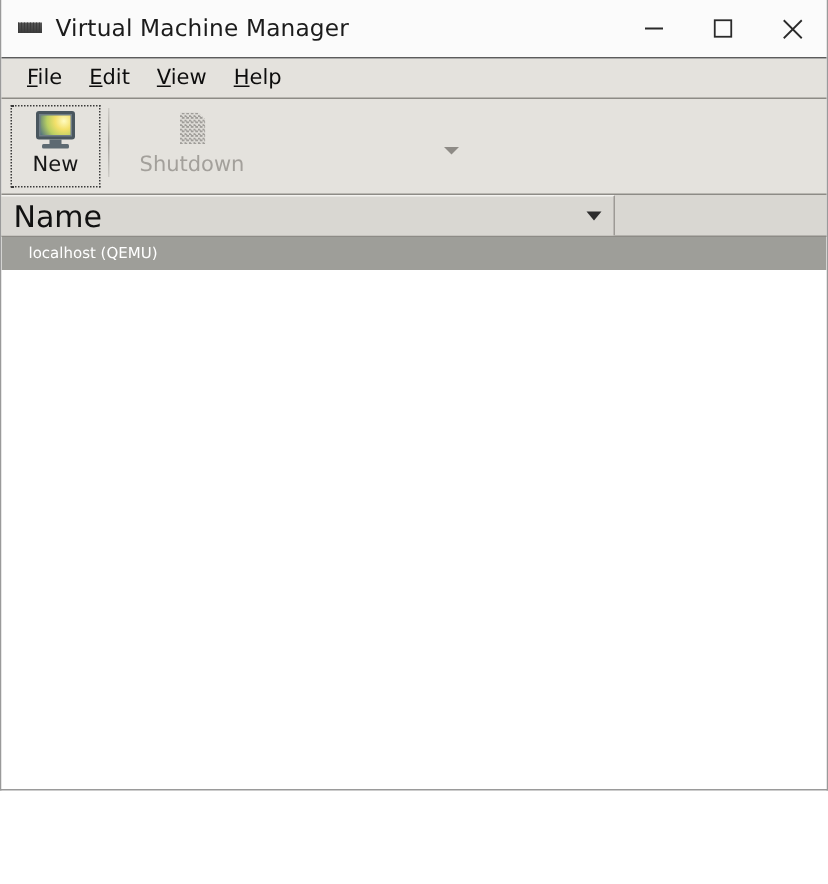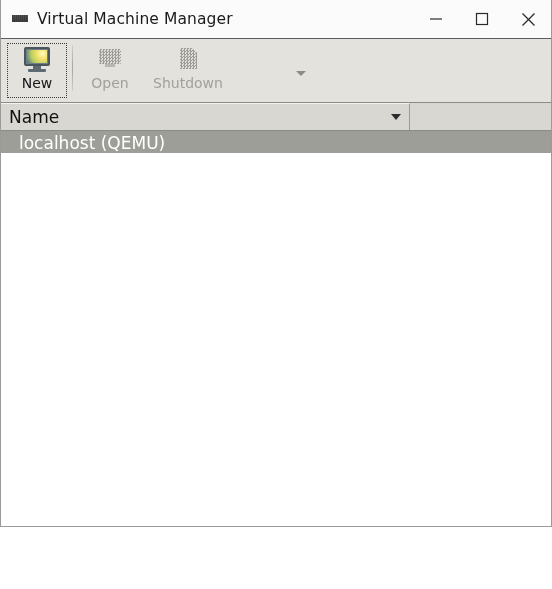--- a/index.html
+++ b/index.html
@@ -255,21 +255,21 @@
     border-bottom: 1px solid #8d8b86;
   }
   .colhead {
     background: #d9d7d2;
     border-right: 1px solid #9d9a95;
     border-top: 1px solid #f4f3f0;
     display: flex;
     align-items: center;
     box-sizing: border-box;
     padding: 0 8px;
-    font-size: 17px;
+    font-size: 20px;
     color: #111111;
     cursor: default;
     position: relative;
   }
   .colhead.name { width: 409px; flex: 0 0 409px; }
   .colhead.cpu  { flex: 1 1 auto; border-right: none; }
   .sort-arrow {
     margin-left: auto;
     width: 0; height: 0;
     border-left: 5px solid transparent;
@@ -280,24 +280,24 @@
   
   .listbody {
     flex: 1 1 auto;
     background: #ffffff;
     overflow: hidden;
     position: relative;
   }
   .list-row {
     height: 22px;
     display: flex;
-    align-items: flex-end;
+    align-items: center;
     background: #9e9e99;
     color: #ffffff;
-    font-size: 17px;
+    font-size: 10px;
     padding-left: 18px;
     box-sizing: border-box;
     cursor: default;
   }
 </style>
 </head>
 <body>
 
 <div class="window">
 
@@ -319,42 +319,41 @@
       </div>
       <div class="win-btn">
         <svg width="15" height="15" viewBox="0 0 15 15">
             <line x1="1.5" y1="1.5" x2="13.5" y2="13.5" stroke="#2a2a2a" stroke-width="1.2"></line>
             <line x1="13.5" y1="1.5" x2="1.5" y2="13.5" stroke="#2a2a2a" stroke-width="1.2"></line>
           </svg>
       </div>
     </div>
   </div>
 
+  <div class="menubar">
+    <div class="menu-item"><u>F</u><span>ile</span></div>
+    <div class="menu-item"><u>E</u><span>dit</span></div>
+    <div class="menu-item"><u>V</u><span>iew</span></div>
+    <div class="menu-item"><u>H</u><span>elp</span></div>
+  </div>
 
   <div class="toolbar">
 
     <div class="tb-item focused">
       <div class="tb-icon icon-new">
         <div class="mon-body"></div>
         <div class="mon-screen"></div>
         <div class="mon-stand"></div>
         <div class="mon-base"></div>
       </div>
       <div class="tb-label">New</div>
     </div>
 
     <div class="tb-sep"></div>
 
-    <div class="tb-item disabled">
-      <div class="tb-icon icon-open">
-        <div class="d-body dither"></div>
-        <div class="d-stand"></div>
-      </div>
-      <div class="tb-label">Open</div>
-    </div>
 
 
 
     <div class="tb-item disabled" style="width:96px">
       <div class="tb-icon icon-shutdown">
         <div class="page dither"></div>
       </div>
       <div class="tb-label">Shutdown</div>
     </div>
 

